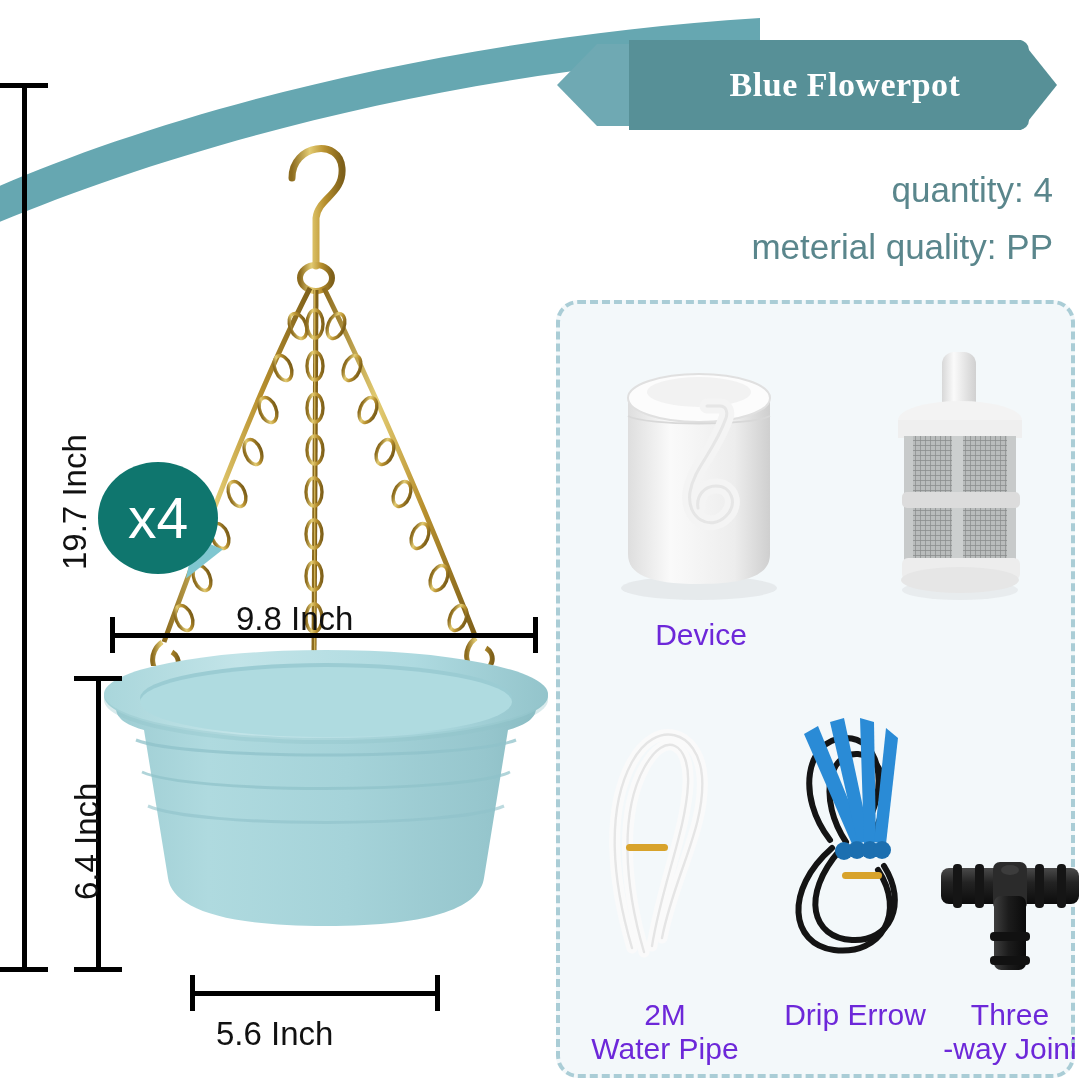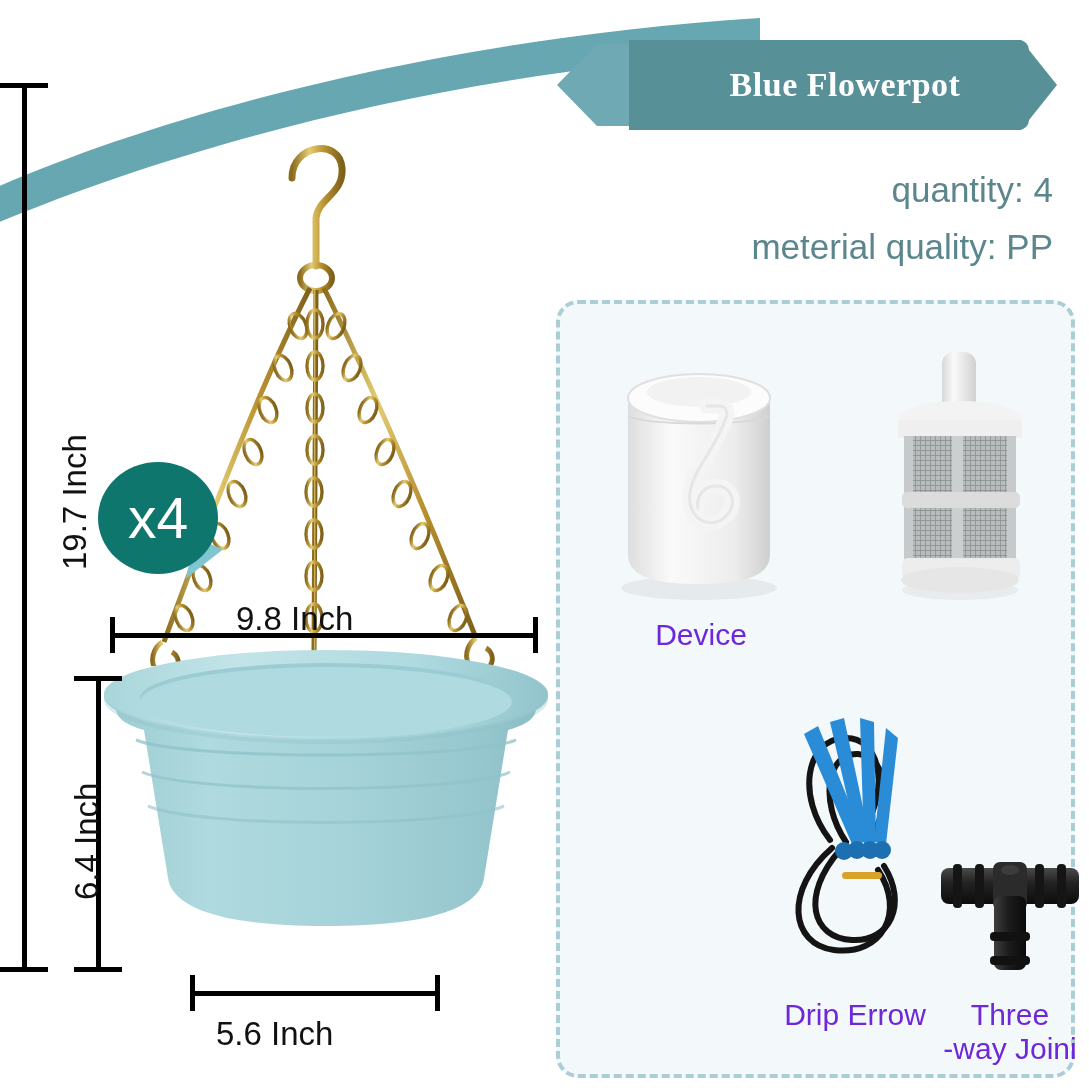--- a/index.html
+++ b/index.html
@@ -300,20 +300,42 @@
         <rect x="147" y="96" width="9" height="130" fill="#C7CACA"></rect>
 
         <rect x="42" y="152" width="118" height="16" rx="5" fill="#DCDCDC"></rect>
 
         <rect x="42" y="218" width="118" height="22" rx="6" fill="#EDEDED"></rect>
         <ellipse cx="100" cy="240" rx="59" ry="13" fill="#E6E6E6"></ellipse>
       </svg>
     </div>
   </div>
 
+  <div class="acc" style="left:570px;top:700px;width:190px;">
+    <div class="acc-art">
+      <svg width="190" height="290" viewBox="0 0 190 290">
+        <g fill="none" stroke="#FAFAFA" stroke-width="11" stroke-linecap="round">
+          <path d="M62,248 C42,180 36,110 62,62 C86,18 128,30 132,76
+                   C136,126 104,176 92,238"></path>
+          <path d="M74,252 C54,184 50,112 74,68 C96,28 120,44 118,84
+                   C116,130 92,184 82,246"></path>
+        </g>
+        <g fill="none" stroke="#E2E2E2" stroke-width="2.4" stroke-linecap="round" opacity="0.85">
+          <path d="M62,248 C42,180 36,110 62,62 C86,18 128,30 132,76
+                   C136,126 104,176 92,238"></path>
+          <path d="M74,252 C54,184 50,112 74,68 C96,28 120,44 118,84
+                   C116,130 92,184 82,246"></path>
+        </g>
+
+        <rect x="56" y="144" width="42" height="7" rx="3.5" fill="#D8A32B"></rect>
+      </svg>
+    </div>
+    <div class="acc-label">2M
+Water Pipe</div>
+  </div>
 
   <div class="acc" style="left:760px;top:700px;width:190px;">
     <div class="acc-art">
       <svg width="190" height="290" viewBox="0 0 190 290">
 
         <g fill="none" stroke="#141414" stroke-width="6" stroke-linecap="round">
           <path d="M72,148 C24,190 30,244 74,250 C122,256 146,212 118,170"></path>
           <path d="M80,150 C40,196 52,238 92,240 C130,242 148,204 124,166"></path>
           <path d="M70,140 C36,96 46,40 84,38 C120,36 130,88 104,128"></path>
           <path d="M86,142 C58,100 68,52 98,54 C126,56 134,102 112,134"></path>

